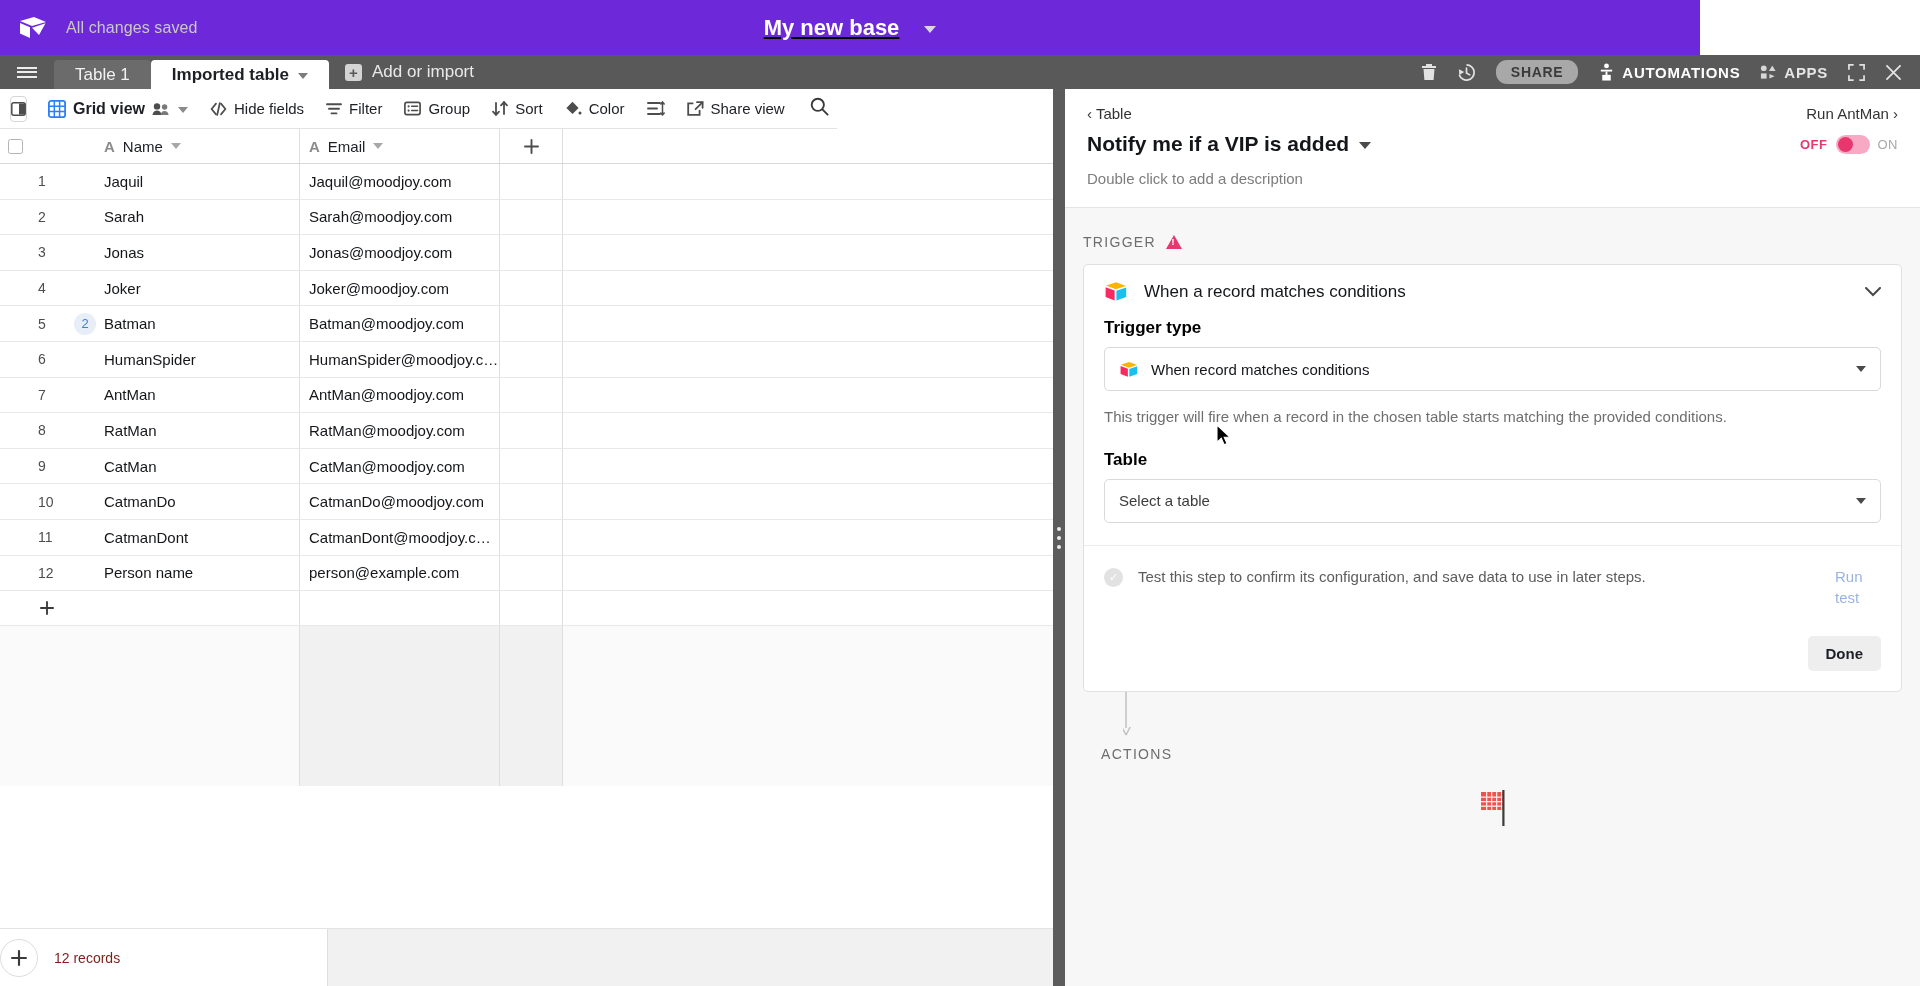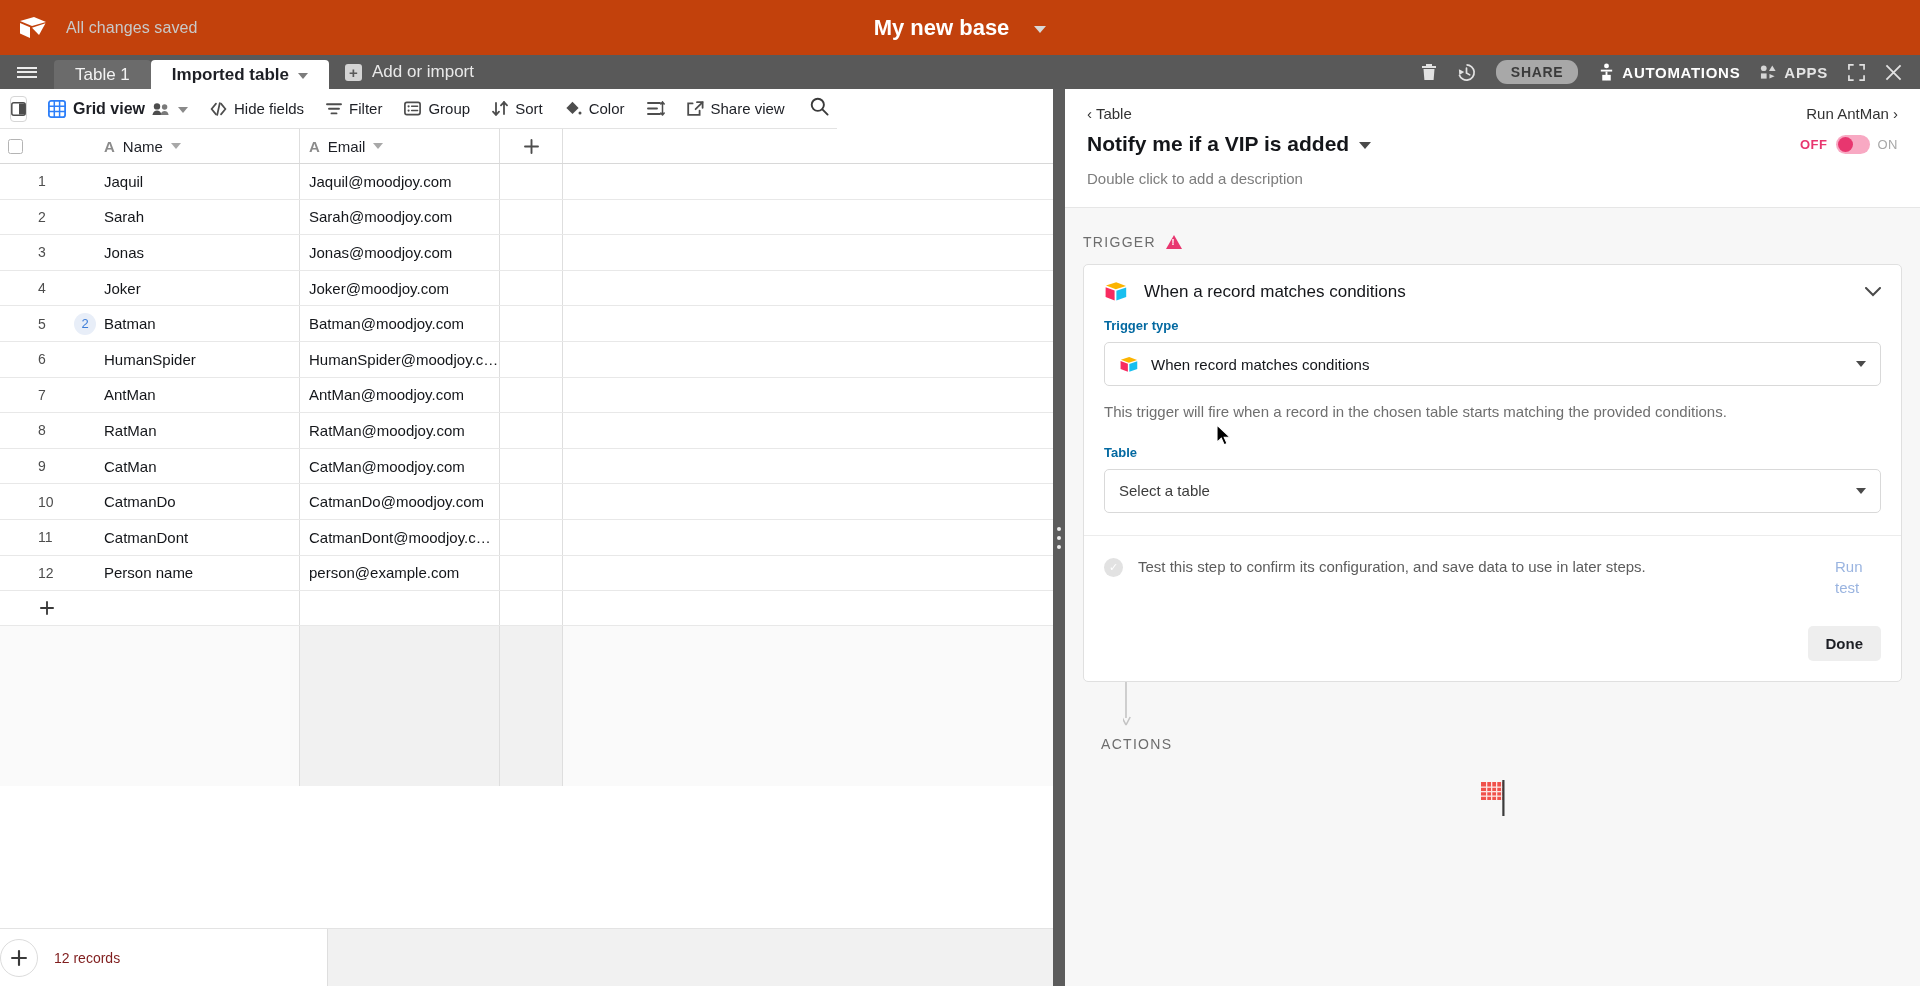--- a/index.html
+++ b/index.html
@@ -7,30 +7,31 @@
     width: 1920px; height: 986px;
     font-family: "Liberation Sans", sans-serif;
     overflow: hidden;
     background: #fff;
     -webkit-font-smoothing: antialiased;
   }
   .app { position: relative; width: 1920px; height: 986px; }
 
   
   .topbar {
-    position: absolute; top: 0; left: 0; width: 1920px; height: 55px;
-    background: #c2410c; display: flex; align-items: center; text-align: center;
+    position: absolute; top: 0; left: 0; width: 1700px; height: 55px;
+    background: #6d28d9; display: flex; align-items: center; text-align: center;
   }
   .logo-wrap { width: 66px; display: flex; align-items: center; justify-content: center; }
   .logo-ico { width: 30px; height: 24px; display:block; }
   .saved-text { color: #c9c9c9; font-size: 16px; letter-spacing: .1px; }
   .base-title-wrap {
     position: absolute; left: 0; right: 0; top: 0; height: 55px;
     display: flex; align-items: center; justify-content: center; gap: 25px;
     pointer-events: none;
+    text-decoration: underline;
   }
   .base-title { color: #fff; font-size: 22px; font-weight: bold; pointer-events: auto; }
   .caret-dn {
     width: 0; height: 0; border-left: 6px solid transparent; border-right: 6px solid transparent;
     border-top: 7px solid #d8d8d8; pointer-events: auto; margin-top: 3px;
   }
   .top-right { position: absolute; right: 22px; top: 0; height: 55px; display: flex; align-items: center; gap: 18px; }
   .help-label { color: #dcdcdc; font-size: 15px; font-weight: bold; letter-spacing: .6px; }
   .circ-q {
     width: 24px; height: 24px; border-radius: 50%; background: #fff; color: #595959;
@@ -154,21 +155,21 @@
   .rp-body { padding: 26px 18px 0 18px; }
   .sec-label { font-size: 14px; color: #6d6d6d; letter-spacing: 1.3px; display: flex; align-items: center; gap: 10px; }
   .warn-tri { width: 0; height: 0; border-left: 8px solid transparent; border-right: 8px solid transparent; border-bottom: 14px solid #e8366f; position: relative; }
   .warn-tri::after { content: "!"; position: absolute; left: -2.5px; top: 3px; color: #fff; font-size: 9px; font-weight: bold; line-height: 1; }
 
   .card { margin-top: 14px; background: #fff; border: 1px solid #e0e0e0; border-radius: 5px; }
   .card-head { display: flex; align-items: center; gap: 16px; padding: 16px 20px; }
   .card-head-title { font-size: 17px; color: #14161a; flex: 1; }
   .chev { color: #4a4a4a; font-size: 16px; }
   .card-body { padding: 0 20px 0 20px; }
-  .fld-label { font-size: 13px; font-weight: bold; color: #0369a1; margin-bottom: 9px; }
+  .fld-label { font-size: 17px; font-weight: bold; color: #000000; margin-bottom: 9px; }
   .select {
     height: 44px; border: 1px solid #d9d9d9; border-radius: 5px; background: #fff;
     display: flex; align-items: center; gap: 12px; padding: 0 14px; cursor: pointer;
   }
   .select .sel-text { font-size: 15px; color: #14161a; flex: 1; }
   .select .sel-text.ph { color: #3c3c3c; }
   .sel-caret { width:0;height:0;border-left:5px solid transparent;border-right:5px solid transparent;border-top:6px solid #4a4a4a; }
   .helper { font-size: 15px; color: #6f6f6f; line-height: 1.38; margin: 16px 0 22px 0; }
   .card-sep { border-top: 1px solid #ececec; }
   .test-row { display: flex; align-items: flex-start; gap: 15px; padding: 20px 20px 16px 20px; }

